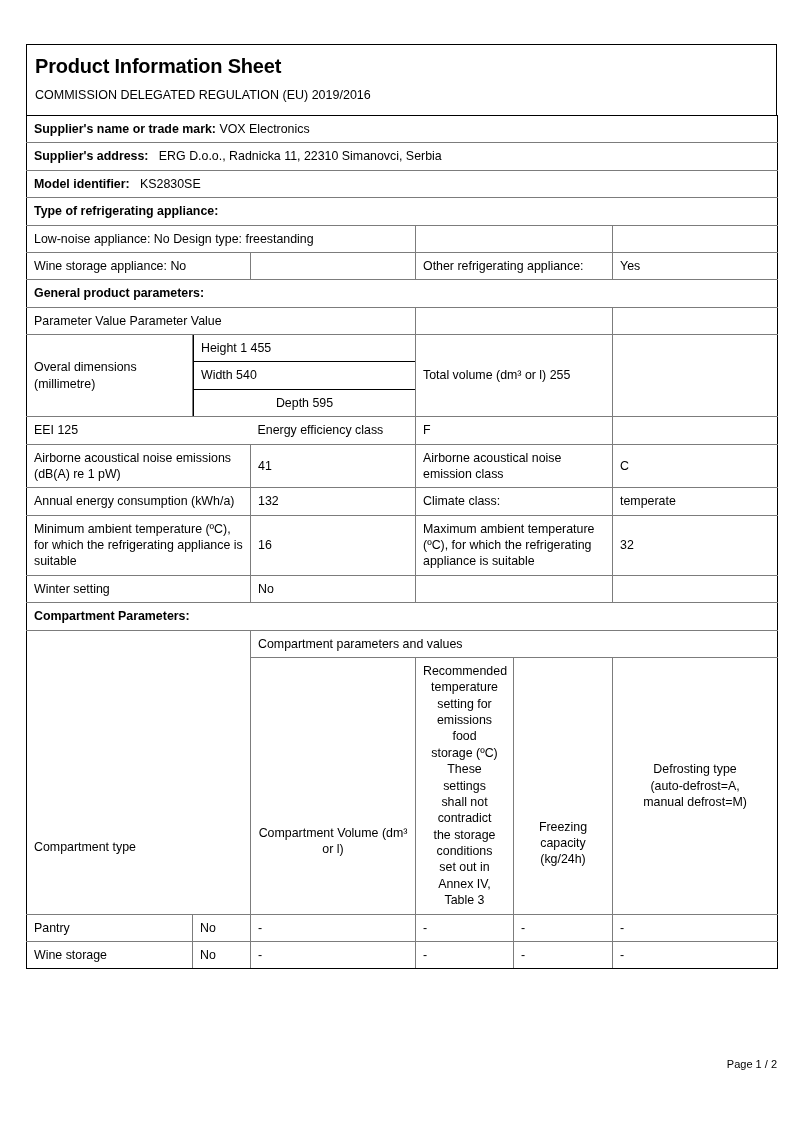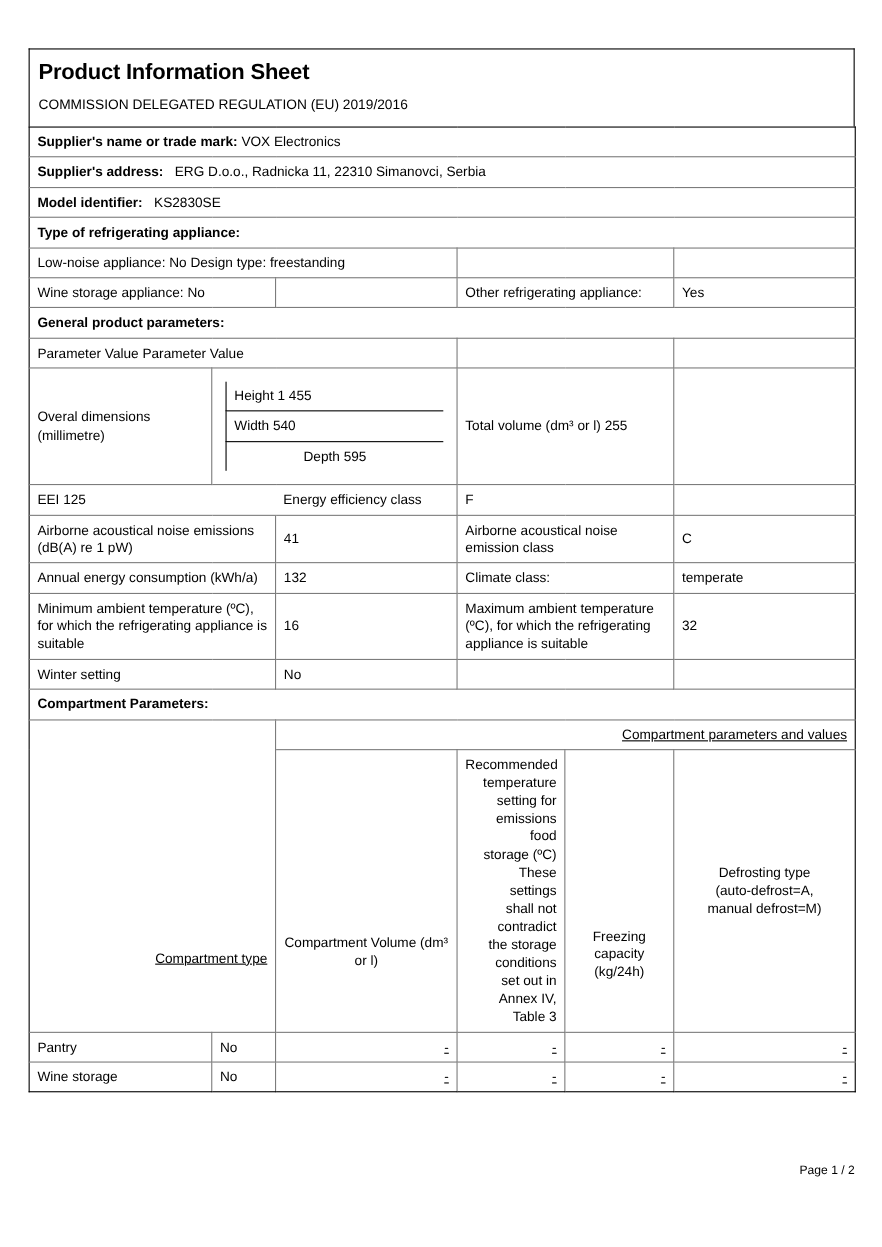--- a/index.html
+++ b/index.html
@@ -54,52 +54,51 @@
     padding: 5px 7px;
   }
   td.strong {
     font-weight: bold;
   }
   .outer-l { border-left-color: #000 !important; }
   .outer-r { border-right-color: #000 !important; }
   .outer-t { border-top-color: #000 !important; }
   .outer-b { border-bottom-color: #000 !important; }
 
-  td.center { text-align: right; text-decoration: underline; }
+  td.center { text-align: left; }
   td.top { vertical-align: top; }
 
   
   table.dims {
     border-collapse: collapse;
     width: 100%;
     table-layout: fixed;
   }
   table.dims td {
     border: 1px solid #000;
     font-size: 12.4px;
     padding: 5px 7px;
     line-height: 1.32;
   }
   table.dims tr:first-child td { border-top: none; }
   table.dims tr:last-child td { border-bottom: none; text-align: center; }
   table.dims td { border-right: none; }
 
-  .cell-pad-none { padding: 12px !important; }
+  .cell-pad-none { padding: 0 !important; }
 
   
   .comp-head {
     text-align: center;
     font-size: 12.4px;
     line-height: 1.45;
   }
   .comp-head .blk { display: block; }
   .comp-narrow {
     padding-left: 2px;
     padding-right: 2px;
-    text-align: right;
   }
   .footer {
     position: absolute;
     left: 26px;
     top: 1058px;
     width: 751px;
     text-align: right;
     font-size: 11px;
     color: #000;
     font-family: "Liberation Sans", sans-serif;

